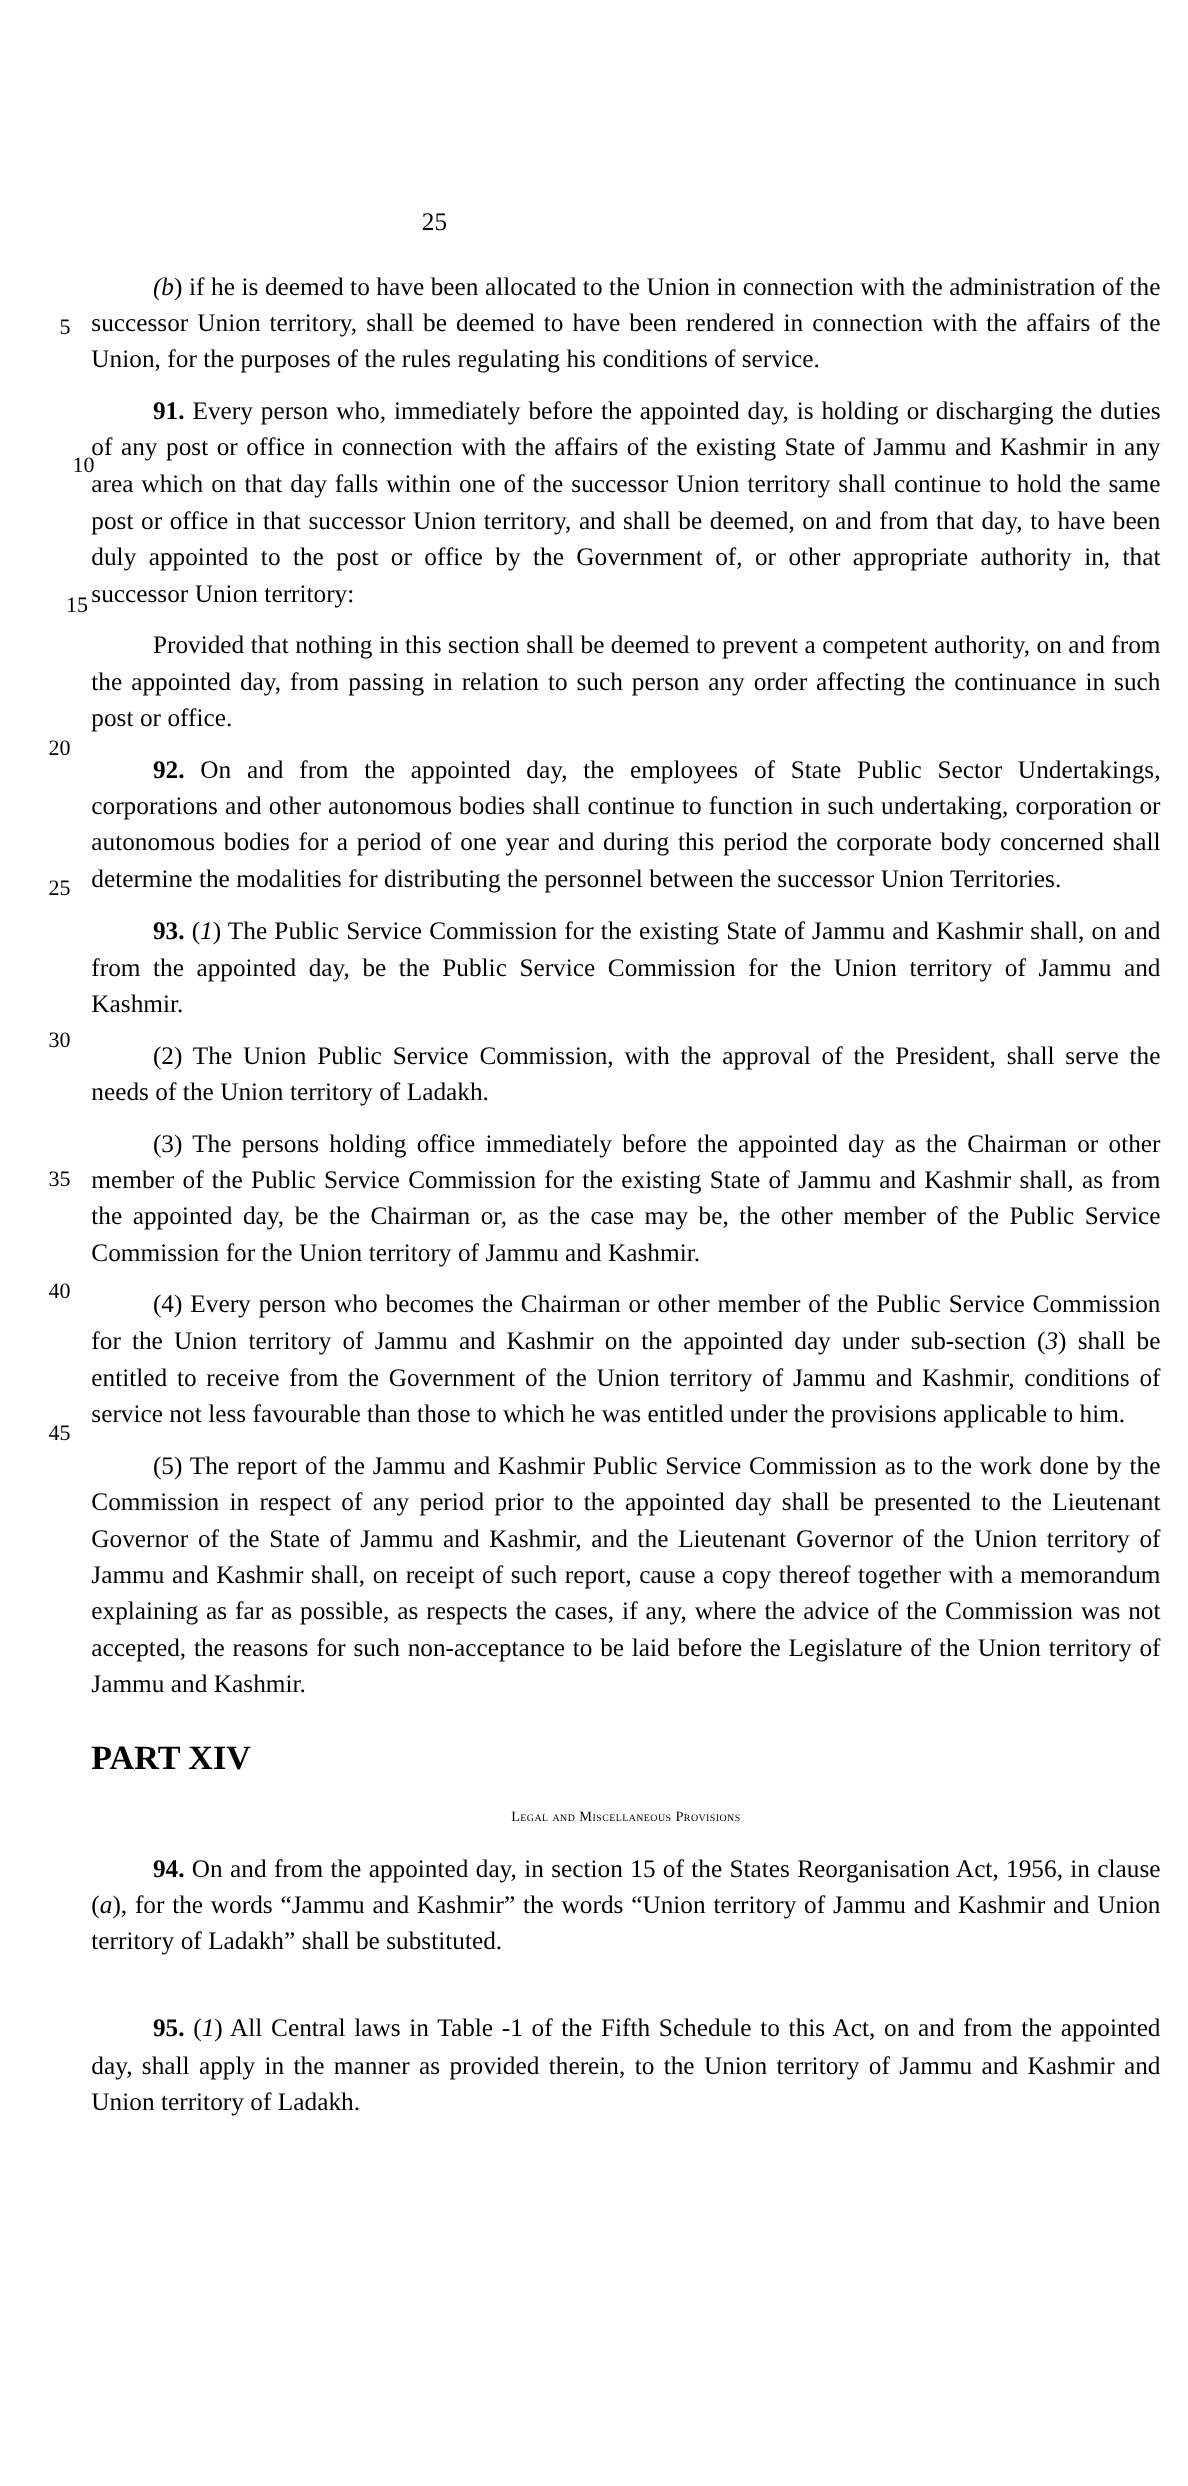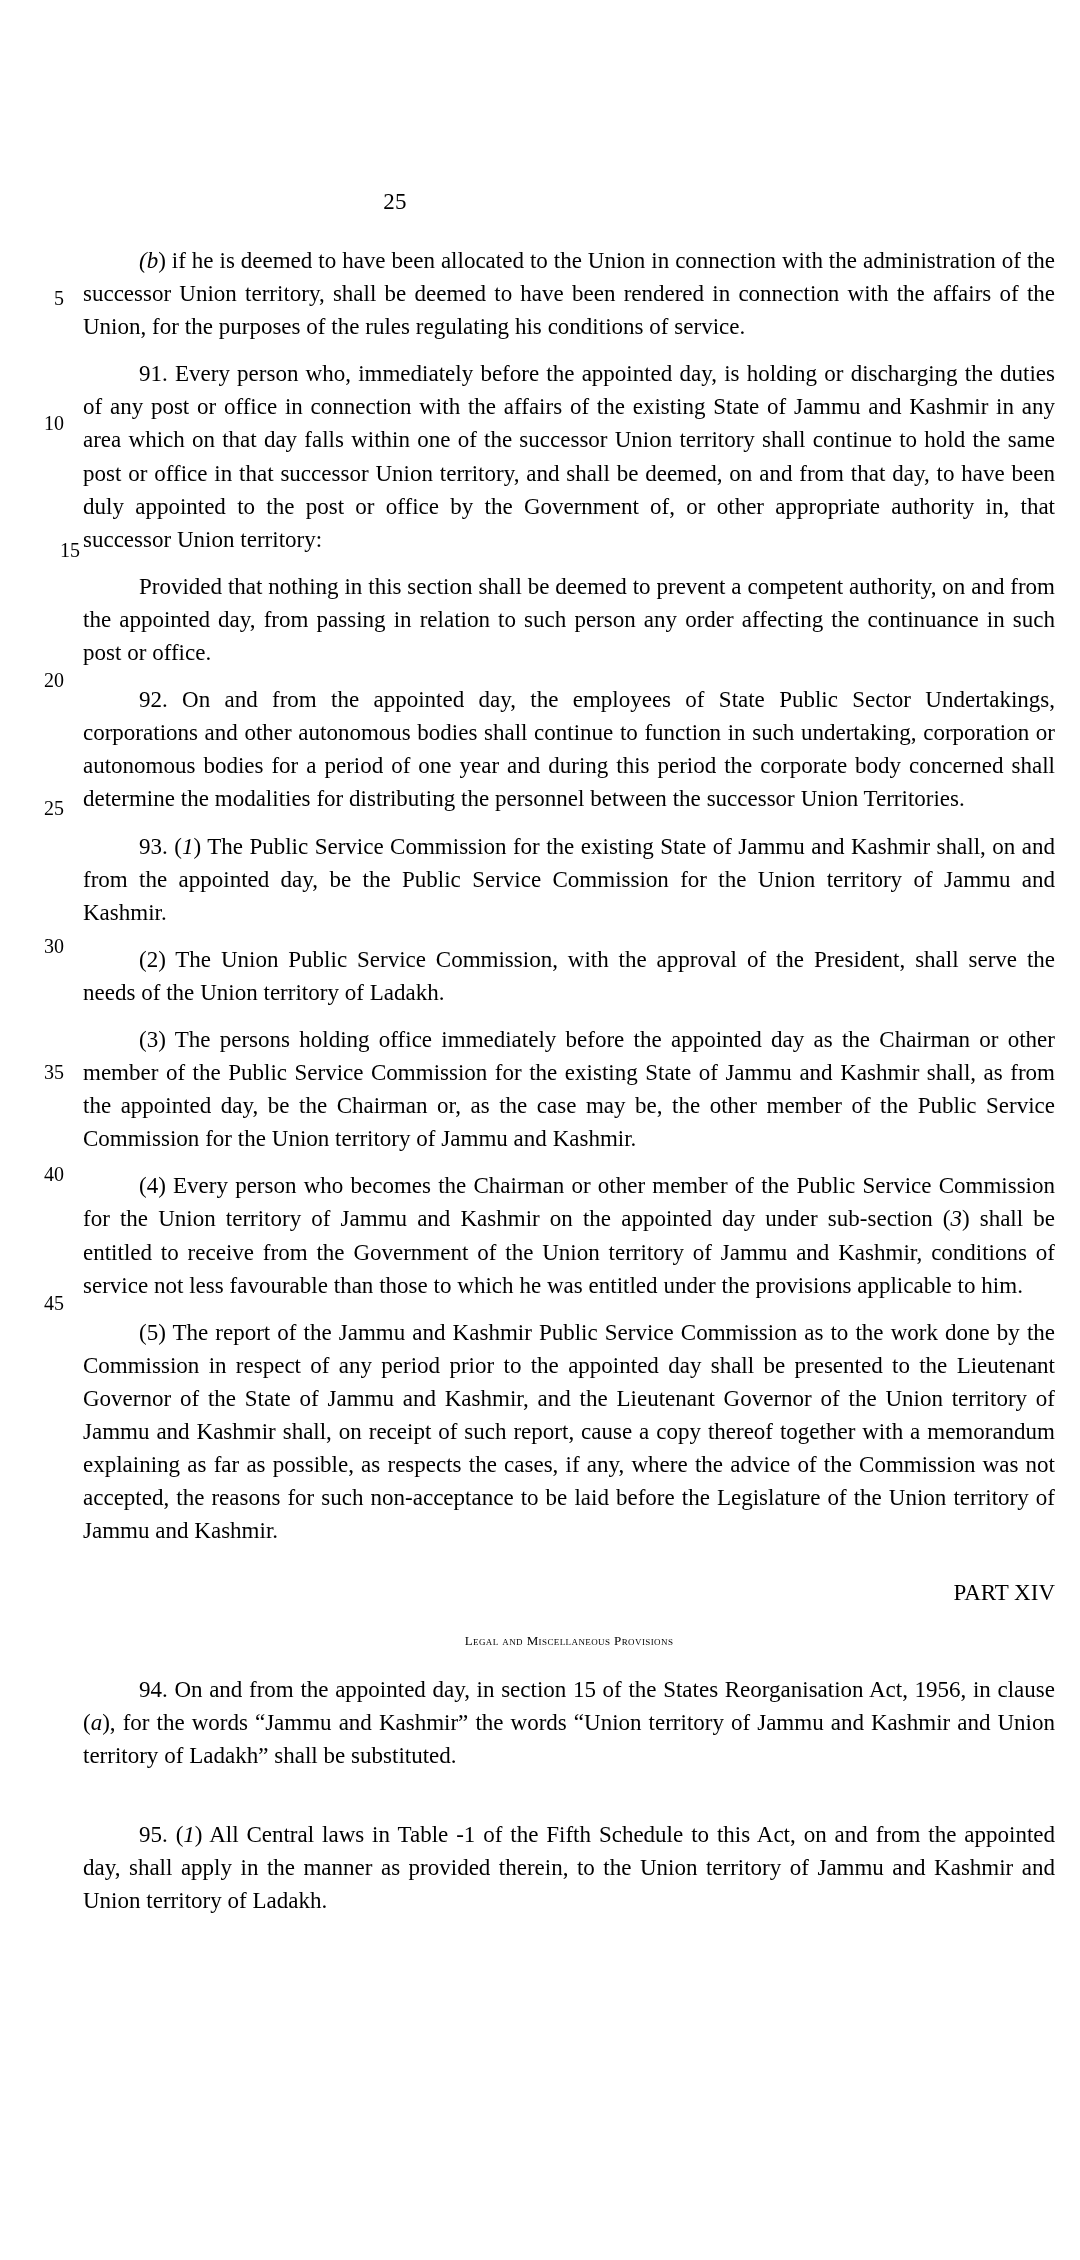--- a/index.html
+++ b/index.html
@@ -61,33 +61,34 @@
     margin-bottom: 32px;
   }
   .para.gap-xl {
     margin-bottom: 46px;
   }
   .para.last-left > :last-child {
     
   }
 
   .sec-num {
-    font-weight: normal;
+    font-weight: bold;
   }
   .ital {
     font-style: italic;
   }
 
   
   .part-heading {
-    text-align: right;
-    font-size: 23px;
+    text-align: left;
+    font-size: 31px;
     line-height: 1.2;
     margin: 0 0 26px 0;
     letter-spacing: 0px;
+    font-weight: bold;
   }
   .sub-heading {
     text-align: center;
     font-size: 13px;
     line-height: 1.2;
     margin: 0 0 24px 0;
     letter-spacing: 0.4px;
   }
   .sc {
     font-variant: small-caps;
@@ -106,21 +107,21 @@
 </style>
 </head>
 <body>
 
 <div class="page">
 
   <div class="page-number">25</div>
 
   <div id="line-number-gutter">
       <div class="line-num" style="top: 288px;">5</div>
-      <div class="line-num" style="top: 413px;">10</div>
+      <div class="line-num" style="top: 413px; padding-left: 22px;">10</div>
       <div class="line-num" style="top: 540px; padding-left: 16px;">15</div>
       <div class="line-num" style="top: 670px;">20</div>
       <div class="line-num" style="top: 798px;">25</div>
       <div class="line-num" style="top: 936px;">30</div>
       <div class="line-num" style="top: 1062px;">35</div>
       <div class="line-num" style="top: 1128px; margin-top: 36px;">40</div>
       <div class="line-num" style="top: 1293px;">45</div>
     </div>
 
   <div class="text-column">

